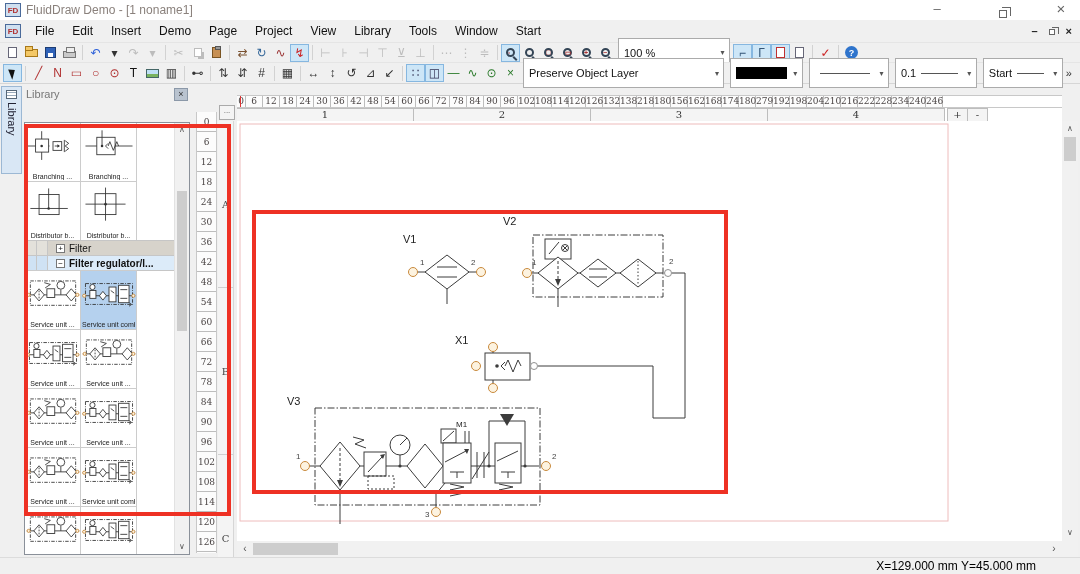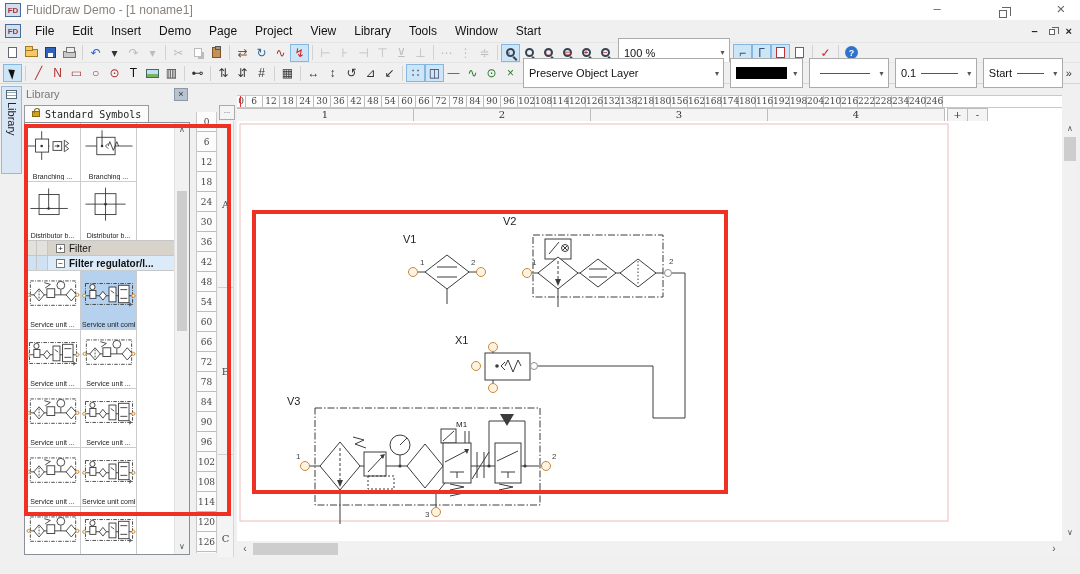--- a/index.html
+++ b/index.html
@@ -301,26 +301,20 @@
 
   <div class="sidetab">
     <i class="lib"></i>
     <span class="vtext">Library</span>
   </div>
 
   <div class="libpanel">
     <div class="libhead">
       <span>Library</span>
       <span class="libclose">×</span>
-    </div>
-    <div class="libtabs">
-      <span class="libtab">
-        <i class="lock"></i>
-        <span>Standard Symbols</span>
-      </span>
     </div>
     <div class="liblist">
       <div>
           <div class="librow">
             <div class="libcell"><svg viewBox="0 0 62 44" width="54" height="42">
                 <g fill="none" stroke="#333" stroke-width="1">
                   <line x1="2" y1="22" x2="27" y2="22"></line>
                   <rect x="11" y="14" width="15" height="15" fill="#fff"></rect>
                   <circle cx="18" cy="22" r="1.5" fill="#333" stroke="none"></circle>
                   <line x1="18" y1="5" x2="18" y2="14"></line>
@@ -579,21 +573,21 @@
       <span class="rc">126</span>
       <span class="rc">132</span>
       <span class="rc">138</span>
       <span class="rc">218</span>
       <span class="rc">180</span>
       <span class="rc">156</span>
       <span class="rc">162</span>
       <span class="rc">168</span>
       <span class="rc">174</span>
       <span class="rc">180</span>
-      <span class="rc">116</span>
+      <span class="rc">279</span>
       <span class="rc">192</span>
       <span class="rc">198</span>
       <span class="rc">204</span>
       <span class="rc">210</span>
       <span class="rc">216</span>
       <span class="rc">222</span>
       <span class="rc">228</span>
       <span class="rc">234</span>
       <span class="rc">240</span>
       <span class="rc">246</span>
@@ -758,17 +752,20 @@
     <span class="thumb"></span>
     <span class="btn" style="right:0">›</span>
   </div>
   <div class="vsb">
     <span class="btn" style="top:0">∧</span>
     <span class="thumb"></span>
     <span class="btn" style="bottom:0">∨</span>
   </div>
   <div class="sbcorner"></div>
 
+  <div class="statusbar">
+    <span>X=129.000 mm  Y=45.000 mm</span>
+  </div>
 
   <div class="ann" id="ann1" style="border-color: rgb(238, 49, 36);"></div>
   <div class="ann" id="ann2" style="border-color: rgb(238, 49, 36);"></div>
 
 </div>
 
 </body></html>

